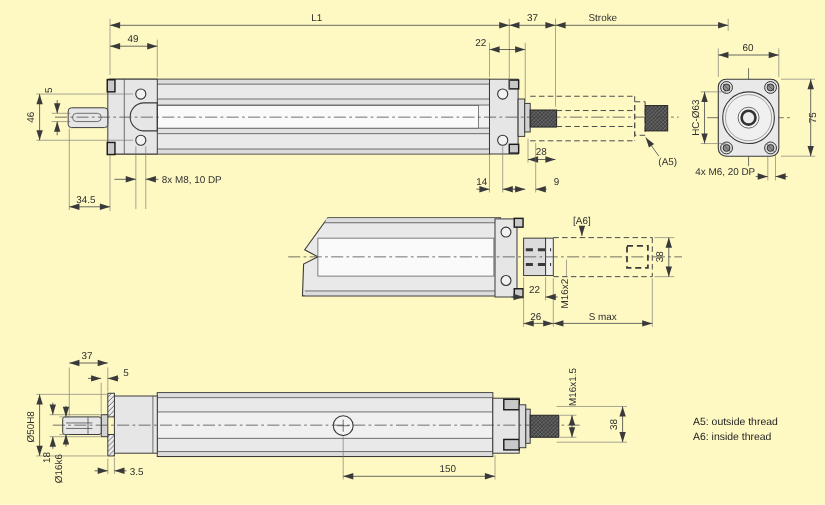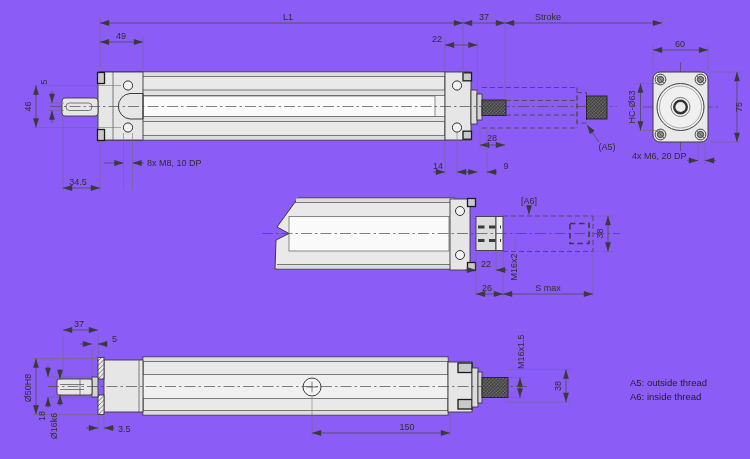--- a/index.html
+++ b/index.html
@@ -1,16 +1,16 @@
 <!DOCTYPE html>
 <html><head>
 <meta charset="utf-8">
 <style>
   html,body{margin:0;padding:0;background:#fff;}
-  #stage{position:relative;width:750px;height:459px;background:#8b5cf6;overflow:hidden;}
+  #stage{position:relative;width:750px;height:459px;background:#fef9c3;overflow:hidden;}
   svg{display:block;}
   text{font-family:"Liberation Sans",sans-serif;font-size:9px;fill:#2e2e2e;}
   .note{font-size:9.5px;fill:#222;}
   .ol{fill:none;stroke:#3a3a3a;stroke-width:1;}
   .olt{fill:none;stroke:#4a4a4a;stroke-width:.7;}
   .fillA{fill:#e9e9e9;stroke:#3a3a3a;stroke-width:1;}
   .fillB{fill:#e6e6e6;stroke:#3a3a3a;stroke-width:.9;}
   .fillC{fill:#dcdcdc;stroke:#3a3a3a;stroke-width:.9;}
   .fillD{fill:#d2d2d2;stroke:#3a3a3a;stroke-width:.9;}
   .strip{fill:#dcdcdc;stroke:none;}

